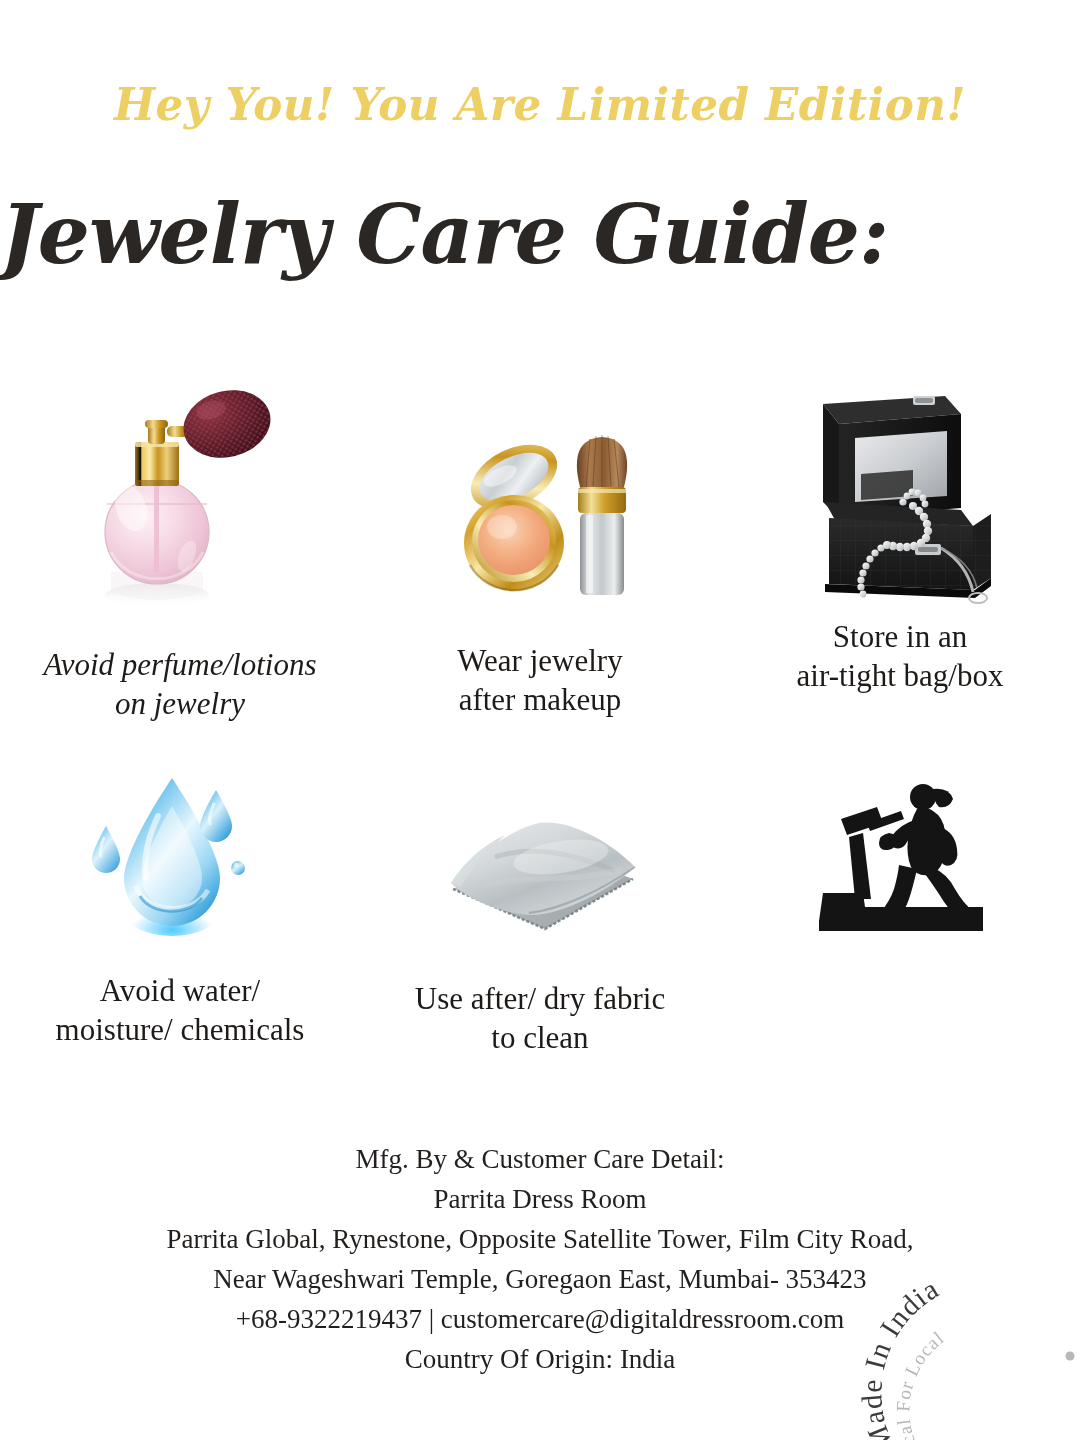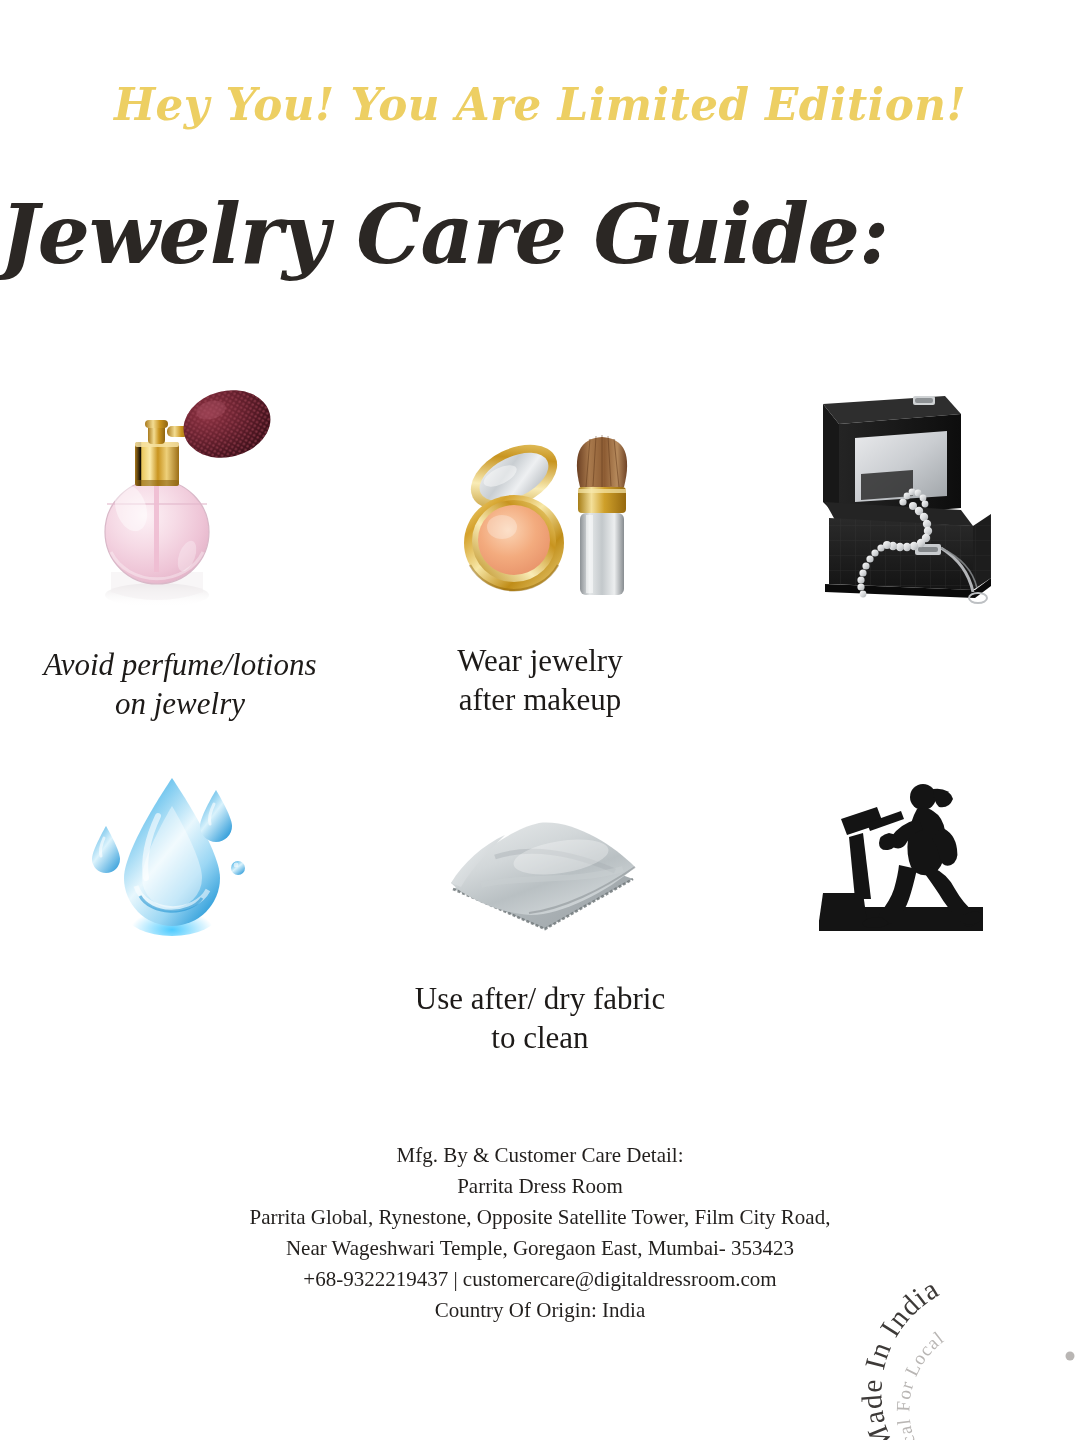--- a/index.html
+++ b/index.html
@@ -94,21 +94,21 @@
   
   .footer {
     position: absolute;
     top: 1140px;
     left: 0;
     width: 1080px;
     text-align: center;
   }
   .footer-line {
     font-family: "Liberation Serif", serif;
-    font-size: 21px;
+    font-size: 27px;
     line-height: 1.48;
     color: #221f1d;
     white-space: nowrap;
   }
 
   
   .made-badge {
     position: absolute;
     left: 880px;
     top: 1262px;
@@ -389,20 +389,22 @@
               <circle cx="66" cy="190" r="3.6"></circle>
             <circle cx="66" cy="197" r="3.6"></circle>
               <circle cx="68" cy="204" r="3.4"></circle>
           </g>
           <path d="M146 158 q26 16 32 44" stroke="#c4c7ca" stroke-width="3" fill="none" opacity="0.9"></path>
           <path d="M146 158 q30 14 36 40" stroke="#8e9295" stroke-width="1.6" fill="none" opacity="0.8"></path>
 
           <ellipse cx="183" cy="208" rx="9" ry="5" fill="none" stroke="#bdc0c3" stroke-width="2"></ellipse>
         </svg>
       </div>
+      <div class="tip-caption">Store in an
+air-tight bag/box</div>
     </div>
   </div>
 
   <div class="tip-row row-2">
 
     <div class="tip-cell tip-cell-0">
       <div class="icon-wrap">
         <svg width="200" height="185" viewBox="0 0 200 185">
           <defs>
             <linearGradient id="dropG" x1="0.1" y1="0" x2="0.9" y2="1">
@@ -440,20 +442,22 @@
           <path d="M136 30 C 136 30, 120 56, 120 66 a 16 16 0 0 0 32 0 C 152 56, 136 30, 136 30 Z" fill="url(#miniG)"></path>
           <path d="M134 44 q-6 12 -4 20" stroke="#ffffff" stroke-width="3" fill="none" opacity="0.6" stroke-linecap="round"></path>
 
           <path d="M26 66 C 26 66, 12 90, 12 99 a 14 14 0 0 0 28 0 C 40 90, 26 66, 26 66 Z" fill="url(#miniG)" opacity="0.92"></path>
           <path d="M24 78 q-5 11 -3 18" stroke="#ffffff" stroke-width="3" fill="none" opacity="0.6" stroke-linecap="round"></path>
 
           <circle cx="158" cy="108" r="7" fill="url(#miniG)"></circle>
           <circle cx="156" cy="105" r="2.4" fill="#ffffff" opacity="0.6"></circle>
         </svg>
       </div>
+      <div class="tip-caption">Avoid water/
+moisture/ chemicals</div>
     </div>
 
     <div class="tip-cell tip-cell-1">
       <div class="icon-wrap">
         <svg width="215" height="140" viewBox="0 0 215 140">
           <defs>
             <linearGradient id="clothTop" x1="0.1" y1="0" x2="0.85" y2="1">
               <stop offset="0%" stop-color="#e7eaeb"></stop>
               <stop offset="35%" stop-color="#d2d7d9"></stop>
               <stop offset="62%" stop-color="#b9c0c3"></stop>

